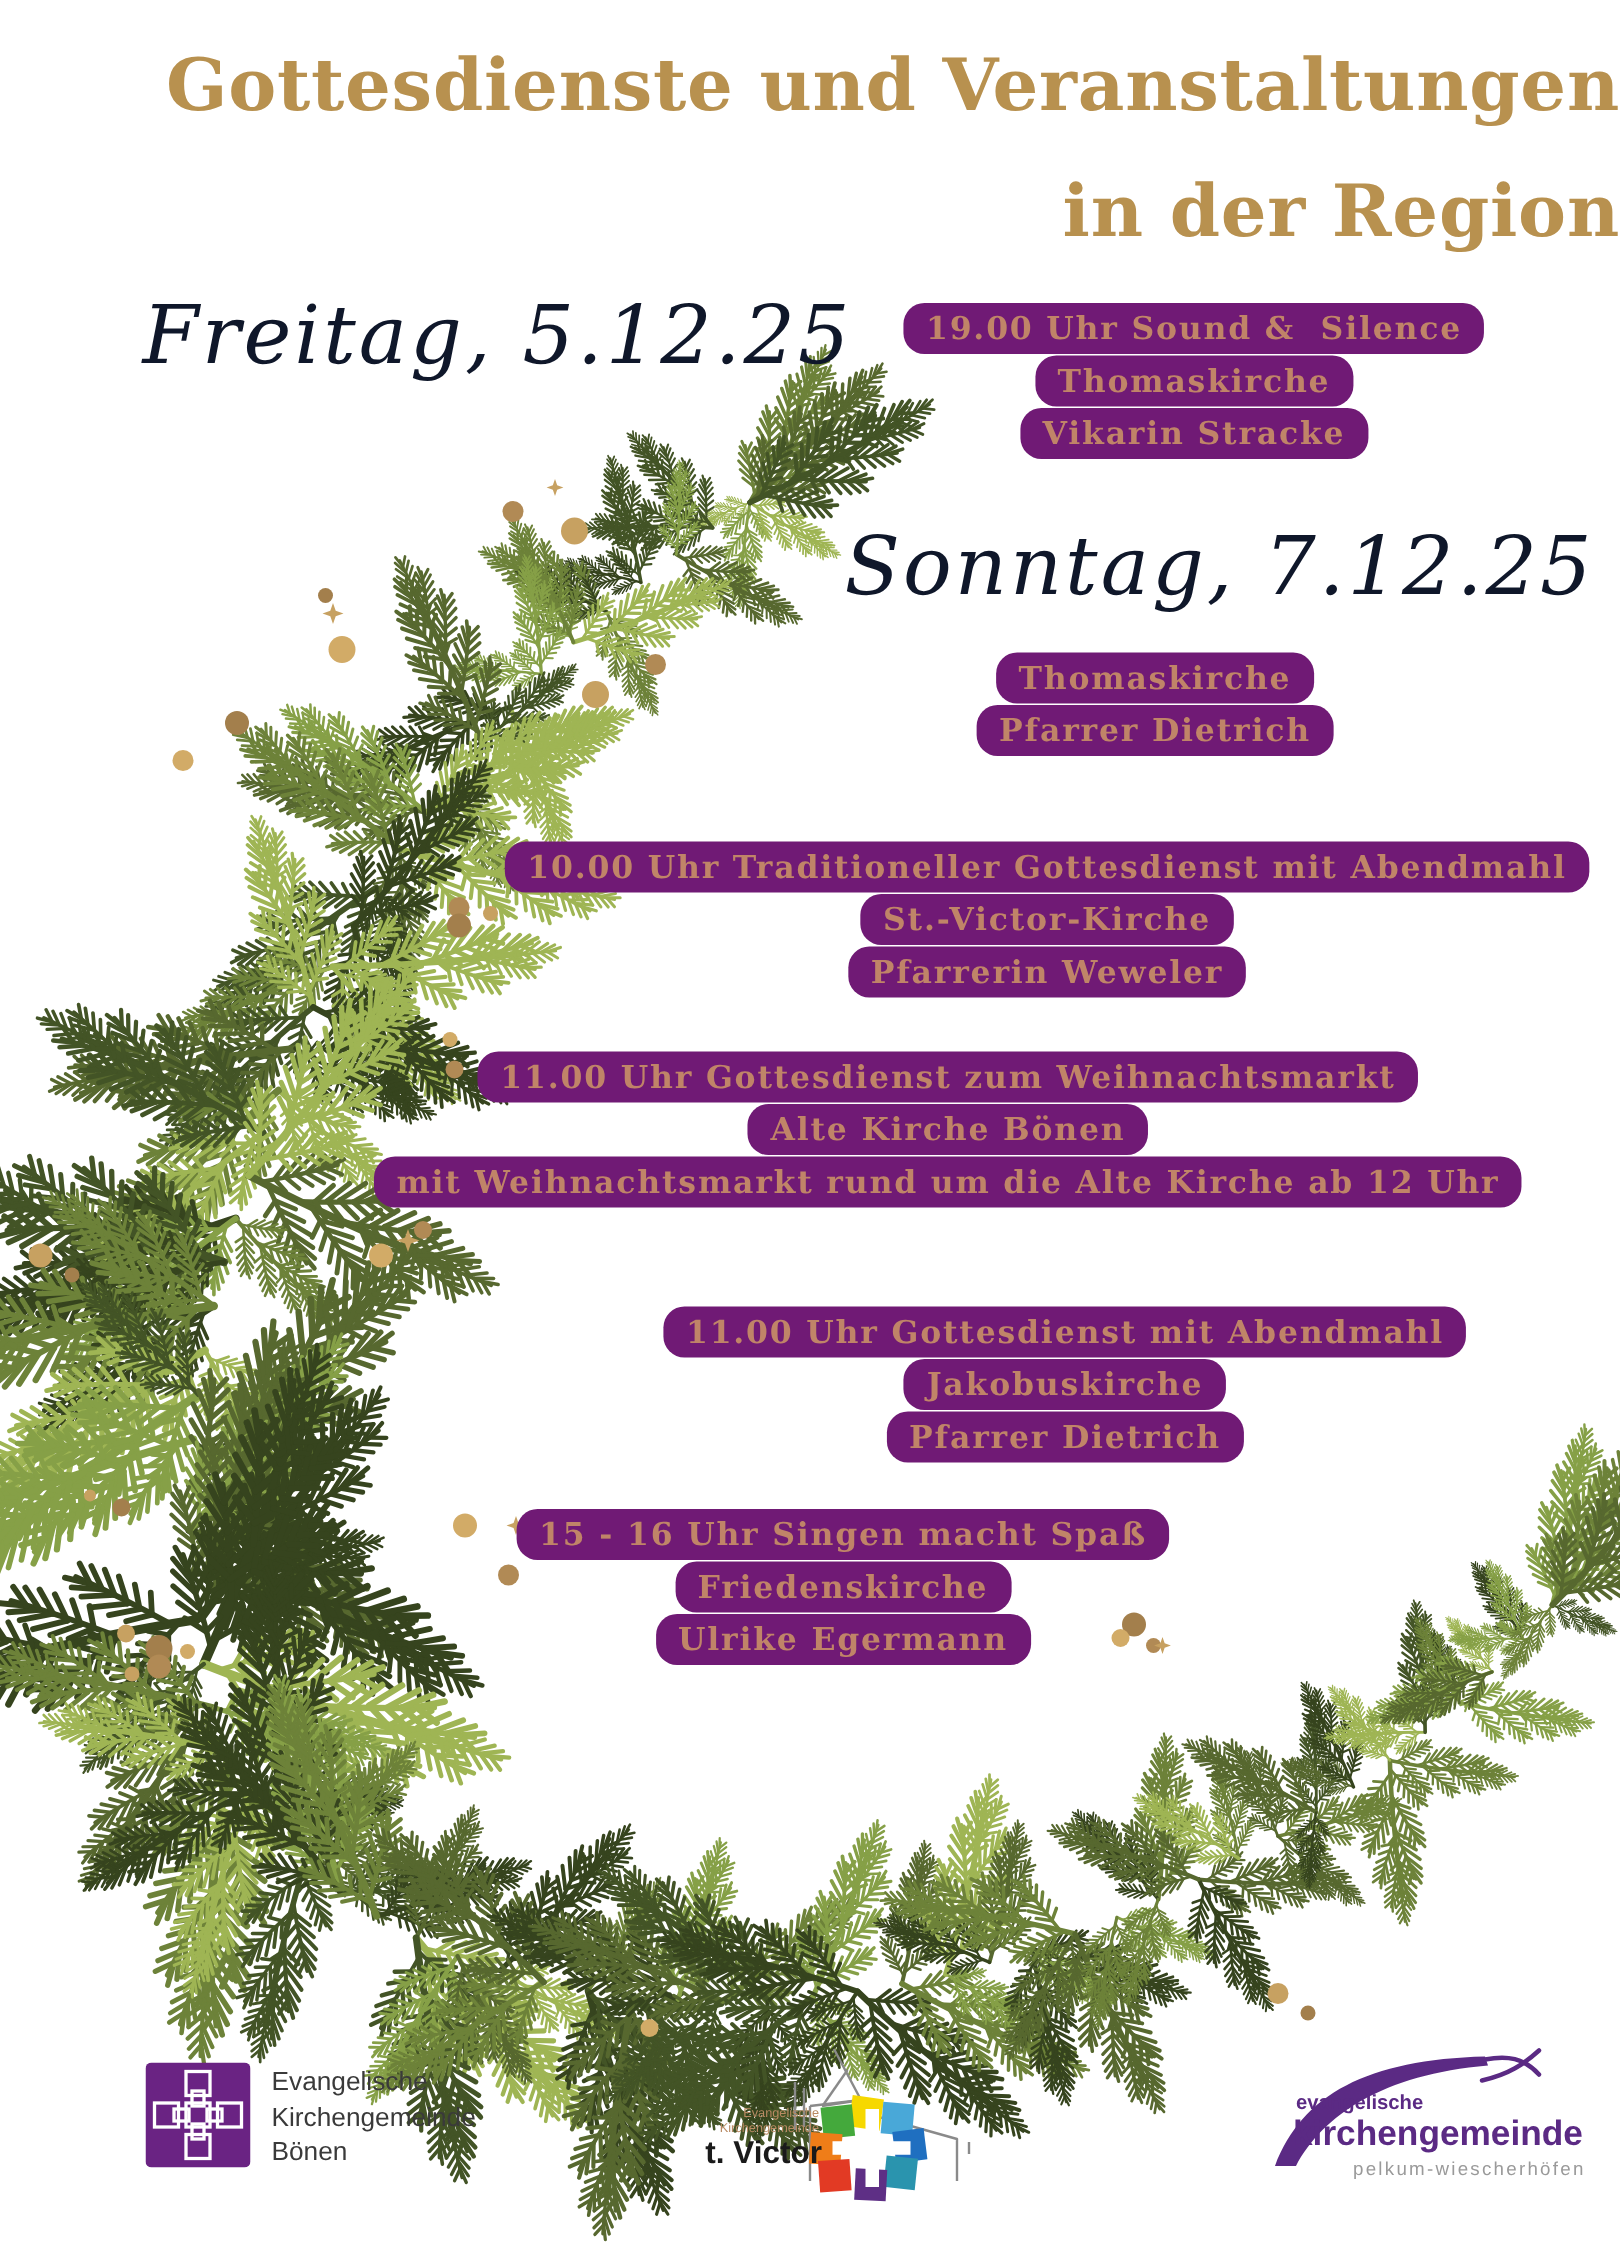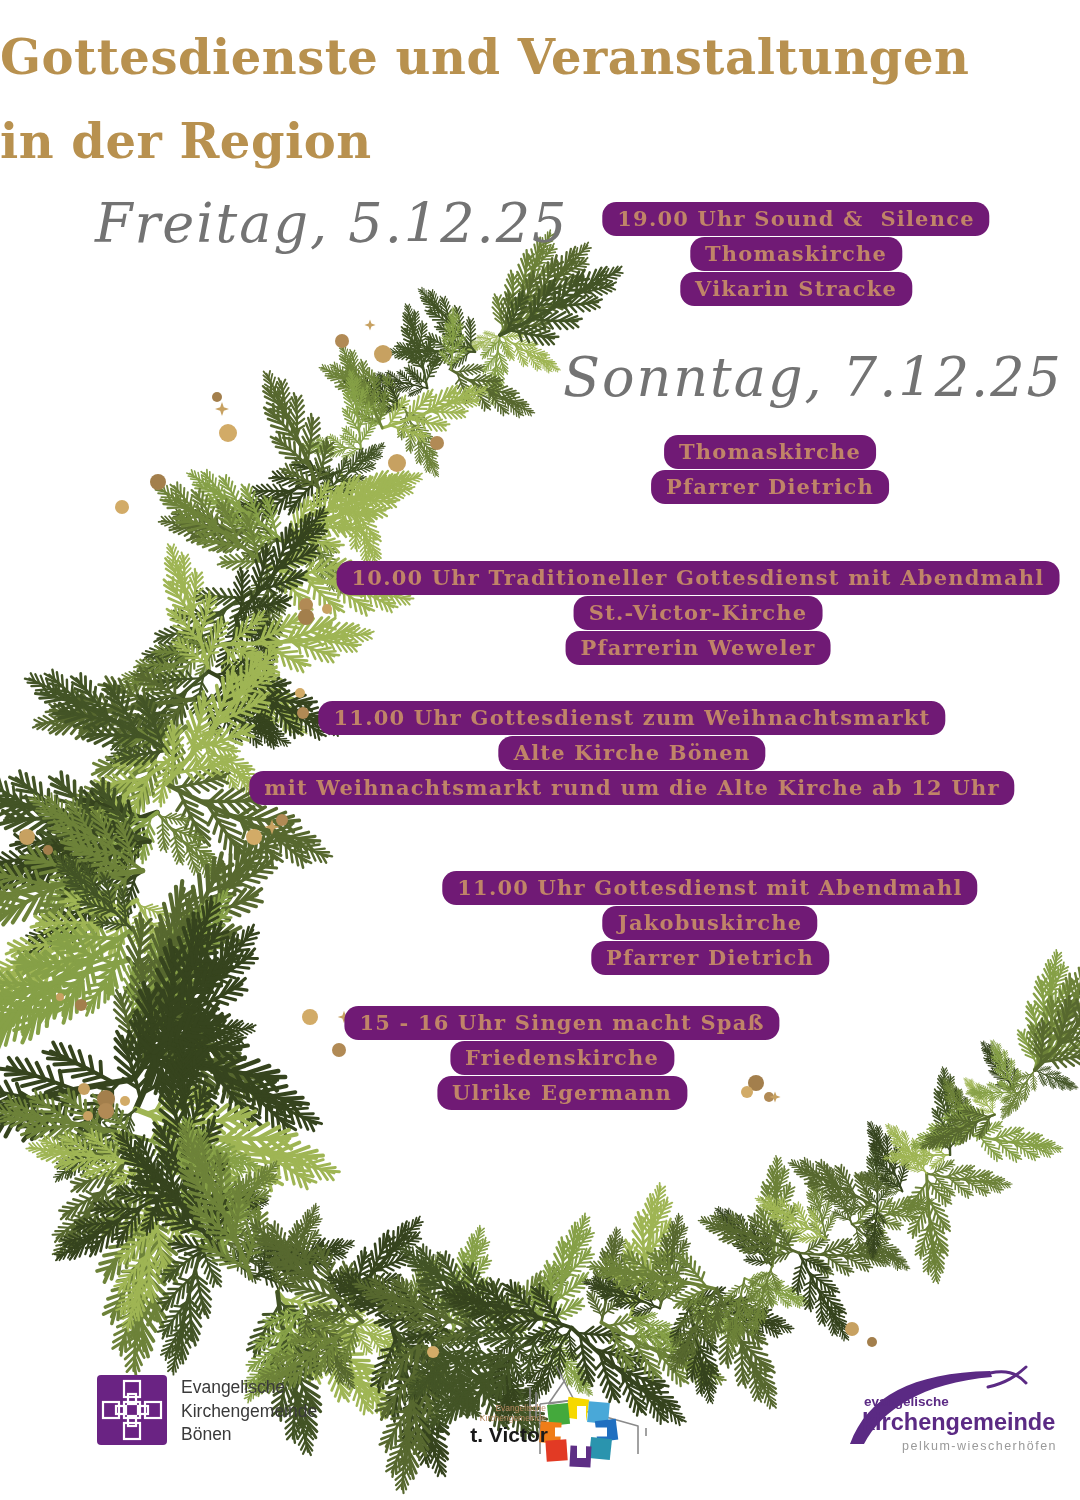--- a/index.html
+++ b/index.html
@@ -1,26 +1,26 @@
 <!DOCTYPE html>
 <html><head>
 <meta charset="utf-8">
 <style>
   html,body{margin:0;padding:0;background:#ffffff;}
   #poster{position:relative;width:1080px;height:1500px;background:#ffffff;overflow:hidden;
           font-family:"Liberation Sans",sans-serif;}
   
-  .title{position:absolute;left:0;width:1080px;text-align:left;z-index:2;
+  .title{position:absolute;left:0;width:1080px;text-align:right;z-index:2;
          font-family:"DejaVu Serif",serif;font-weight:700;color:#b8914f;
          font-size:48px;line-height:58px;letter-spacing:.5px;}
   #title-line1{top:28px;}
   #title-line2{top:96px;margin-top:16px;}
   
   .script-date{position:absolute;z-index:2;font-family:"DejaVu Serif",serif;
-               font-style:italic;font-weight:400;color:#737373;font-size:54px;
+               font-style:italic;font-weight:400;color:#0f172a;font-size:54px;
                letter-spacing:2px;white-space:nowrap;}
   #date-freitag{left:95px;top:192px;}
   #date-sonntag{left:563px;top:346px;}
   
   .event{position:absolute;display:flex;flex-direction:column;align-items:center;
          gap:1px;transform:translateX(-50%);z-index:3;}
   .pill{display:inline-block;white-space:nowrap;background:#701a75;color:#c08468;
         font-family:"DejaVu Serif",serif;font-weight:700;font-size:21px;line-height:28px;
         letter-spacing:1.2px;padding:3px 15px;border-radius:14px;}
   #event-1{left:796px;top:202px;}

